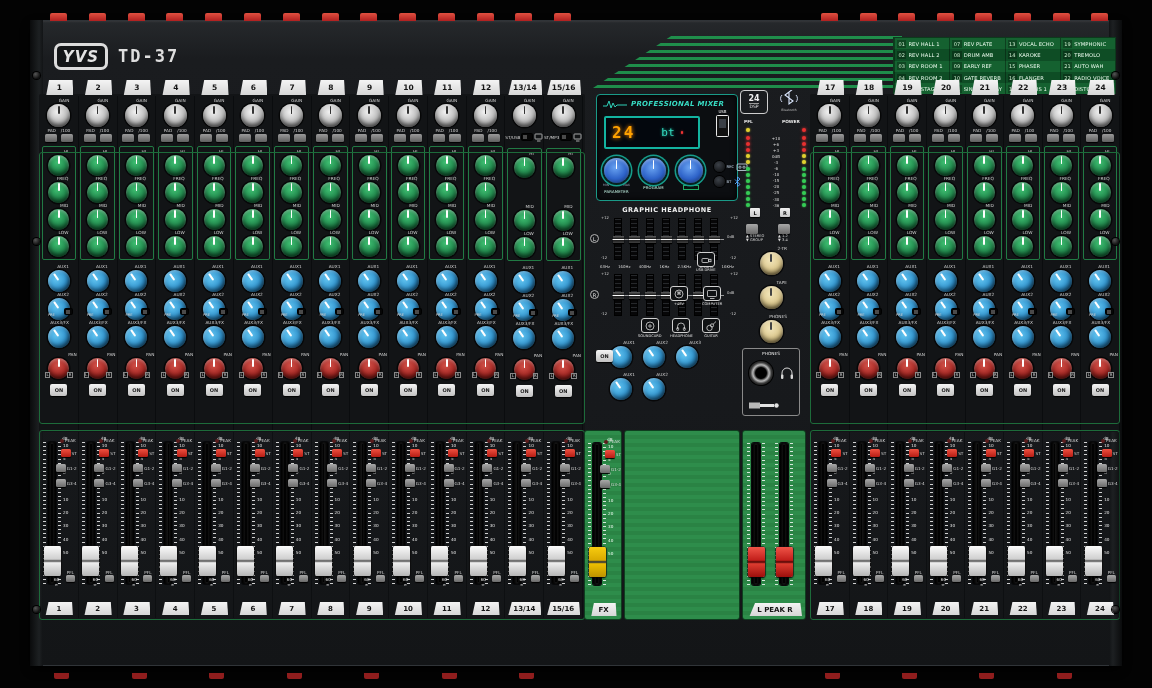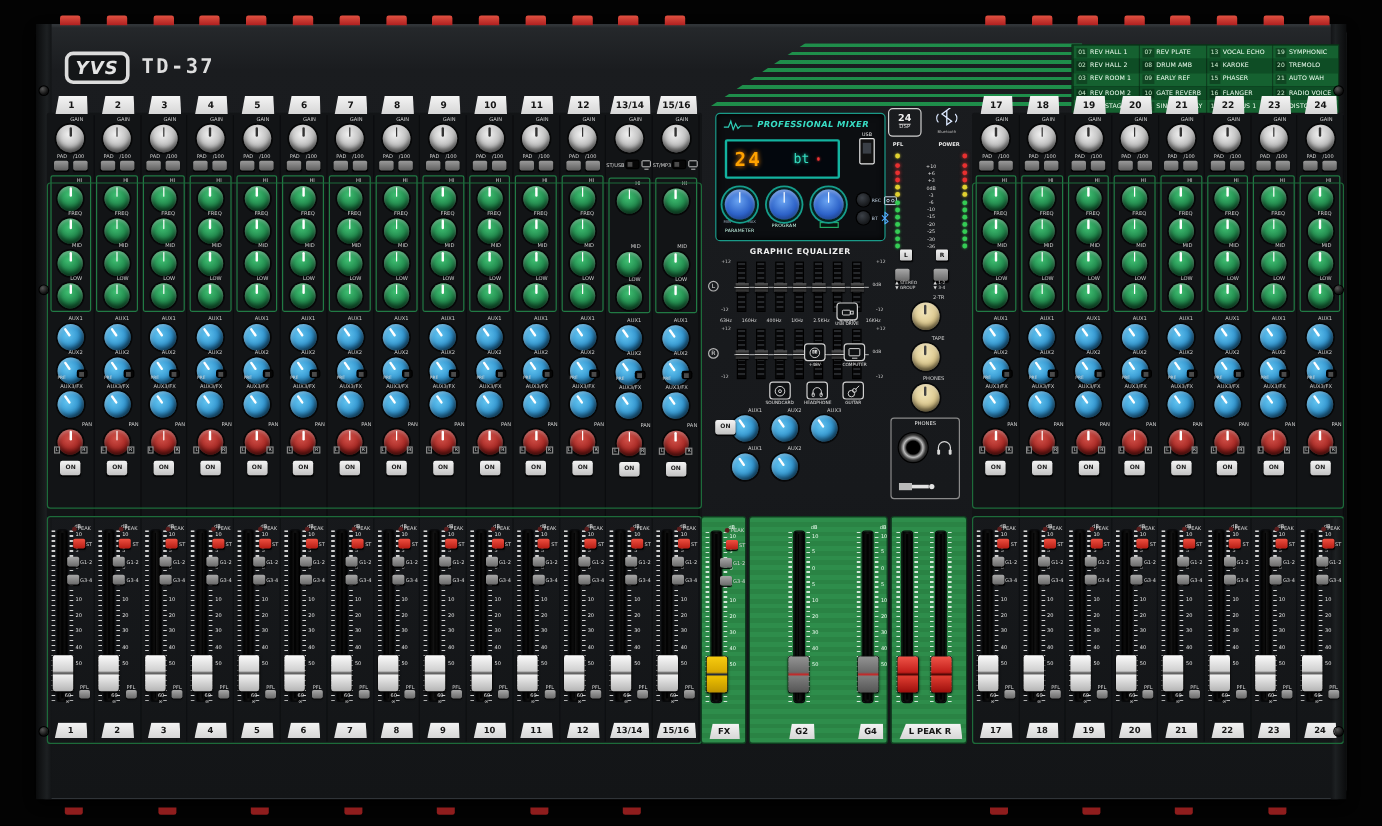--- a/index.html
+++ b/index.html
@@ -1554,21 +1554,21 @@
             <div class="cbtn"></div>
             <span>BT</span>
             <svg width="9" height="11">
                 <polyline points="2,3.5 7,8.5 4.5,10.5 4.5,1 7,3 2,8" stroke="#5af" fill="none" stroke-width=".9"></polyline>
               </svg>
           </div>
         </div>
       </div>
     </div>
 
-    <div class="geqt">GRAPHIC EQUALIZER</div>
+    <div class="geqt">GRAPHIC HEADPHONE</div>
     <div id="geqL" class="geqrow" style="top:196px">
         <div class="gside">L</div>
         <div class="gsc" style="left: 11px; top: 0px;">+12</div>
         <div class="gsc" style="left: 11px; top: 40px;">-12</div>
         <div class="gsc" style="left: 140px; top: 0px;">+12</div>
         <div class="gsc" style="left: 137px; top: 19px;">0dB</div>
         <div class="gsc" style="left: 140px; top: 40px;">-12</div>
         <div class="gzero" style="left: 22px; width: 112px; top: 22.5px;"></div>
         <div class="gslot" style="left: 24px;">
           <div class="gcap"></div>
@@ -2732,54 +2732,20 @@
               <span class="btnlbl">G1-2</span>
             </div>
             <div style="position: absolute; right: 1px; top: 47px; display: flex; gap: 1px; align-items: center;">
               <div class="fbtn gray"></div>
               <span class="btnlbl">G3-4</span>
             </div>
             <div class="plate" style="width: 26px;">FX</div>
           </div>
         </div>
         <div class="fgreen" style="left: 594px; width: 116px;">
-          <div class="fstrip" style="left: 28.7px; width: 28.7px;">
-            <div class="ticks" style="left: 3px; top: 10px; height: 142px;"></div>
-            <div class="ticks" style="left: 18px; top: 10px; height: 142px;"></div>
-            <div class="track" style="left: 8px; top: 10px; height: 142px;"></div>
-            <div class="cap gray" style="left: 3.5px; top: 114px;"></div>
-            <div class="fnum" style="left: 22px; top: 5px;">dB</div>
-            <div class="fnum" style="left: 23px; top: 12px;">10</div>
-            <div class="fnum" style="left: 23px; top: 25.4px;">5</div>
-            <div class="fnum" style="left: 23px; top: 38.8px;">0</div>
-            <div class="fnum" style="left: 23px; top: 52.2px;">5</div>
-            <div class="fnum" style="left: 23px; top: 65.6px;">10</div>
-            <div class="fnum" style="left: 23px; top: 79px;">20</div>
-            <div class="fnum" style="left: 23px; top: 92.4px;">30</div>
-            <div class="fnum" style="left: 23px; top: 105.8px;">40</div>
-            <div class="fnum" style="left: 23px; top: 119.2px;">50</div>
-            <div class="plate" style="width: 22px;">G2</div>
-          </div>
-          <div class="fstrip" style="left: 86.1px; width: 28.7px;">
-            <div class="ticks" style="left: 3px; top: 10px; height: 142px;"></div>
-            <div class="ticks" style="left: 18px; top: 10px; height: 142px;"></div>
-            <div class="track" style="left: 8px; top: 10px; height: 142px;"></div>
-            <div class="cap gray" style="left: 3.5px; top: 114px;"></div>
-            <div class="fnum" style="left: 22px; top: 5px;">dB</div>
-            <div class="fnum" style="left: 23px; top: 12px;">10</div>
-            <div class="fnum" style="left: 23px; top: 25.4px;">5</div>
-            <div class="fnum" style="left: 23px; top: 38.8px;">0</div>
-            <div class="fnum" style="left: 23px; top: 52.2px;">5</div>
-            <div class="fnum" style="left: 23px; top: 65.6px;">10</div>
-            <div class="fnum" style="left: 23px; top: 79px;">20</div>
-            <div class="fnum" style="left: 23px; top: 92.4px;">30</div>
-            <div class="fnum" style="left: 23px; top: 105.8px;">40</div>
-            <div class="fnum" style="left: 23px; top: 119.2px;">50</div>
-            <div class="plate" style="width: 22px;">G4</div>
-          </div>
         </div>
         <div class="fgreen" style="left: 712px; width: 64px;">
           <div class="fstrip" style="left: 3px; width: 58px;">
             <div class="ticks" style="left: 1px; top: 10px; height: 142px;"></div>
             <div class="ticks" style="left: 16px; top: 10px; height: 142px;"></div>
             <div class="track" style="left: 6px; top: 10px; height: 142px;"></div>
             <div class="cap redc" style="left: 1.5px; top: 114px;"></div>
             <div class="ticks" style="left: 29px; top: 10px; height: 142px;"></div>
             <div class="ticks" style="left: 44px; top: 10px; height: 142px;"></div>
             <div class="track" style="left: 34px; top: 10px; height: 142px;"></div>

